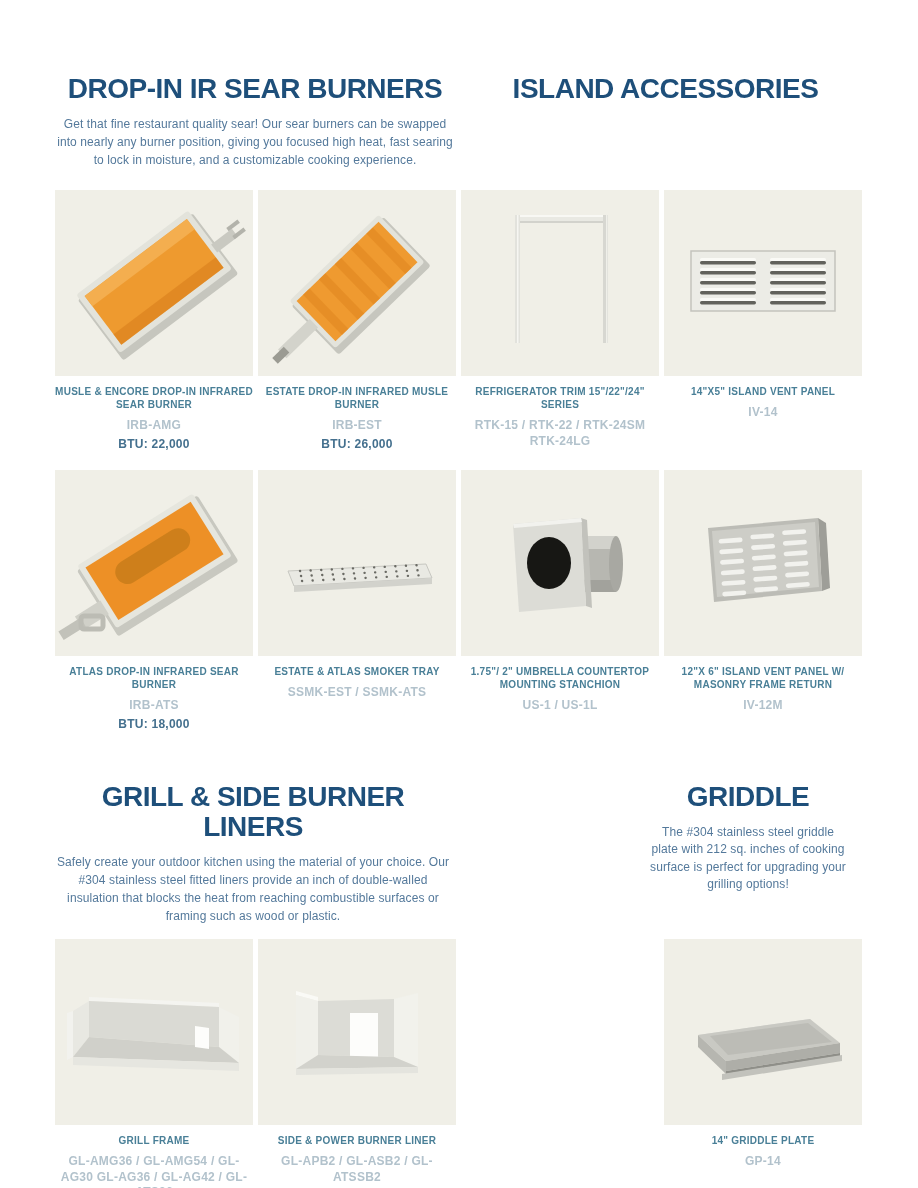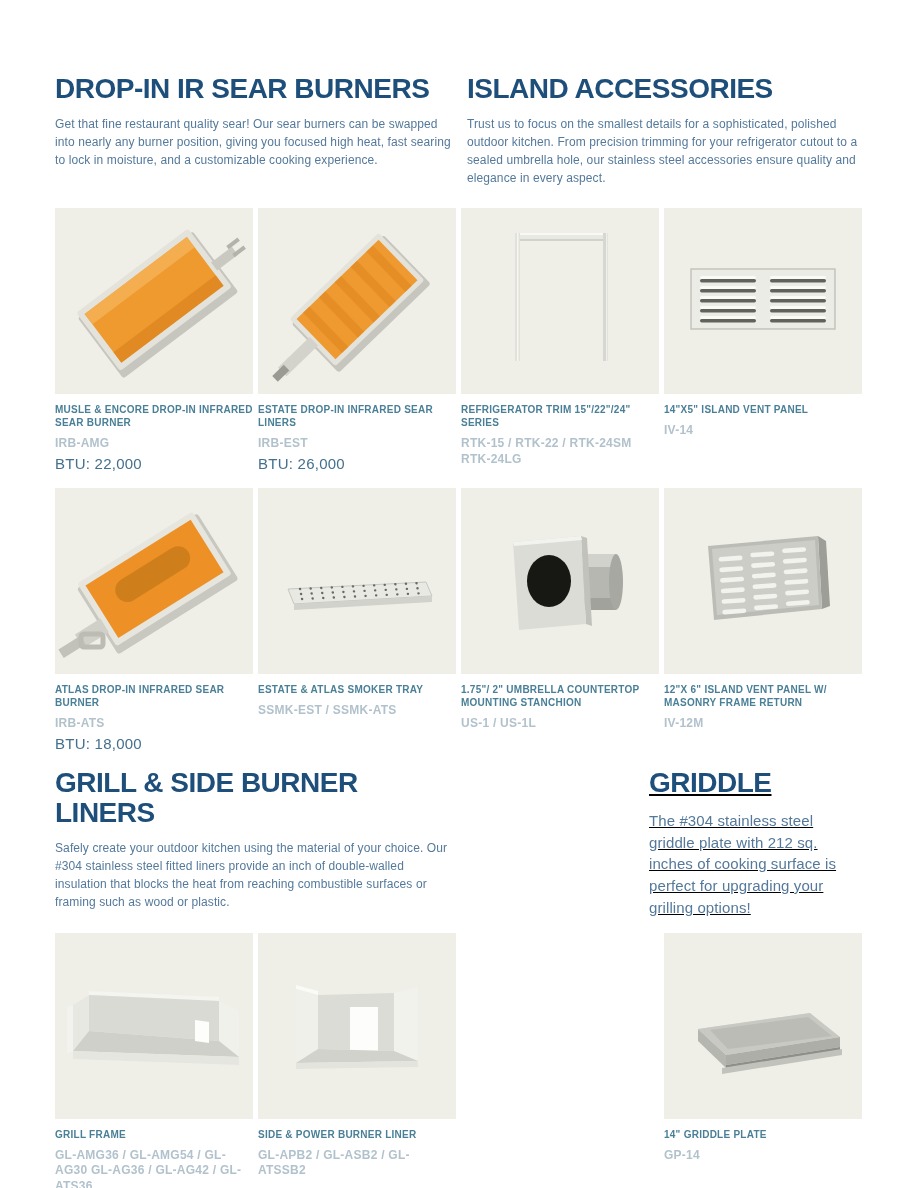--- a/index.html
+++ b/index.html
@@ -1,21 +1,21 @@
 <!DOCTYPE html>
 <html><head>
 <meta charset="utf-8">
 <style>
   html,body{margin:0;padding:0;}
   body{
     width:918px;height:1188px;background:#ffffff;overflow:hidden;
     font-family:"Liberation Sans",sans-serif;
     -webkit-font-smoothing:antialiased;
   }
-  .page{box-sizing:border-box;width:918px;height:1001px;padding:74px 54px 0 55px;}
+  .page{box-sizing:border-box;width:918px;height:1001px;padding:74px 54px 0 55px;text-align:center;}
 
   
   .top-headers{display:flex;gap:12px;}
   .hblock{width:400px;}
   .hblock.right{flex:1;}
   h1{
     margin:0;font-size:28px;line-height:1.05;font-weight:700;
     color:#1e4f7a;letter-spacing:-0.5px;
   }
   .desc{
@@ -34,48 +34,47 @@
   .label.short{min-height:58px;}
   .pname{
     font-size:10px;font-weight:700;color:#497f97;line-height:1.3;
     letter-spacing:0.25px;
   }
   .sku{
     font-size:12px;font-weight:700;color:#b2c2cc;line-height:1.3;
     margin-top:7px;letter-spacing:0.25px;
   }
   .btu{
-    font-size:15px;font-weight:400;color:#44708e;margin-top:3px;
+    font-size:12px;font-weight:700;color:#44708e;margin-top:3px;
     letter-spacing:0.25px;
   }
 
   
-  .sec2{display:grid;grid-template-columns:repeat(4,198px);}
+  .sec2{display:grid;grid-template-columns:repeat(4,198px);margin-top:32px;}
   .sec2-left{grid-column:1 / 3;}
-  .sec2-right{grid-column:4 / 5;text-decoration:underline;}
+  .sec2-right{grid-column:4 / 5;}
   .sec2 .desc{margin-top:12px;}
-  .sec2-right .desc{font-size:15px;line-height:1.45;}
+  .sec2-right .desc{font-size:12px;line-height:1.45;}
   .grid.third{margin-top:14px;}
 
   
   .footer{margin-top:14px;display:flex;align-items:flex-start;}
 </style>
 </head>
 <body>
 
 <div class="page">
 
   <div class="top-headers">
     <div class="hblock">
       <h1>DROP-IN IR SEAR BURNERS</h1>
       <div class="desc">Get that fine restaurant quality sear! Our sear burners can be swapped into nearly any burner position, giving you focused high heat, fast searing to lock in moisture, and a customizable cooking experience.</div>
     </div>
     <div class="hblock right">
       <h1>ISLAND ACCESSORIES</h1>
-      <div class="desc">Trust us to focus on the smallest details for a sophisticated, polished outdoor kitchen. From precision trimming for your refrigerator cutout to a sealed umbrella hole, our stainless steel accessories ensure quality and elegance in every aspect.</div>
     </div>
   </div>
 
   <div class="grid first">
 
     <div class="cell">
       <div class="tile">
         <svg viewBox="0 0 198 186">
           <g transform="rotate(-37 99 90)">
             <rect x="26" y="60" width="144" height="76" rx="3" fill="#c6c6be"></rect>
@@ -109,21 +108,21 @@
               <rect x="96" y="64" width="9" height="56"></rect>
               <rect x="118" y="64" width="9" height="56"></rect>
               <rect x="140" y="64" width="9" height="56"></rect>
             </g>
             <rect x="-4" y="86" width="44" height="12" fill="#d3d3cb"></rect>
             <rect x="-14" y="88" width="16" height="8" fill="#9b9b93"></rect>
           </g>
         </svg>
       </div>
       <div class="label">
-        <div class="pname">ESTATE DROP-IN INFRARED SEAR LINERS</div>
+        <div class="pname">ESTATE DROP-IN INFRARED MUSLE BURNER</div>
         <div class="sku">IRB-EST</div>
         <div class="btu">BTU: 26,000</div>
       </div>
     </div>
 
     <div class="cell">
       <div class="tile">
         <svg viewBox="0 0 198 186">
           <rect x="54" y="25" width="93" height="6" fill="#e9e9e3"></rect>
           <rect x="54" y="25" width="93" height="2" fill="#f8f8f4"></rect>

